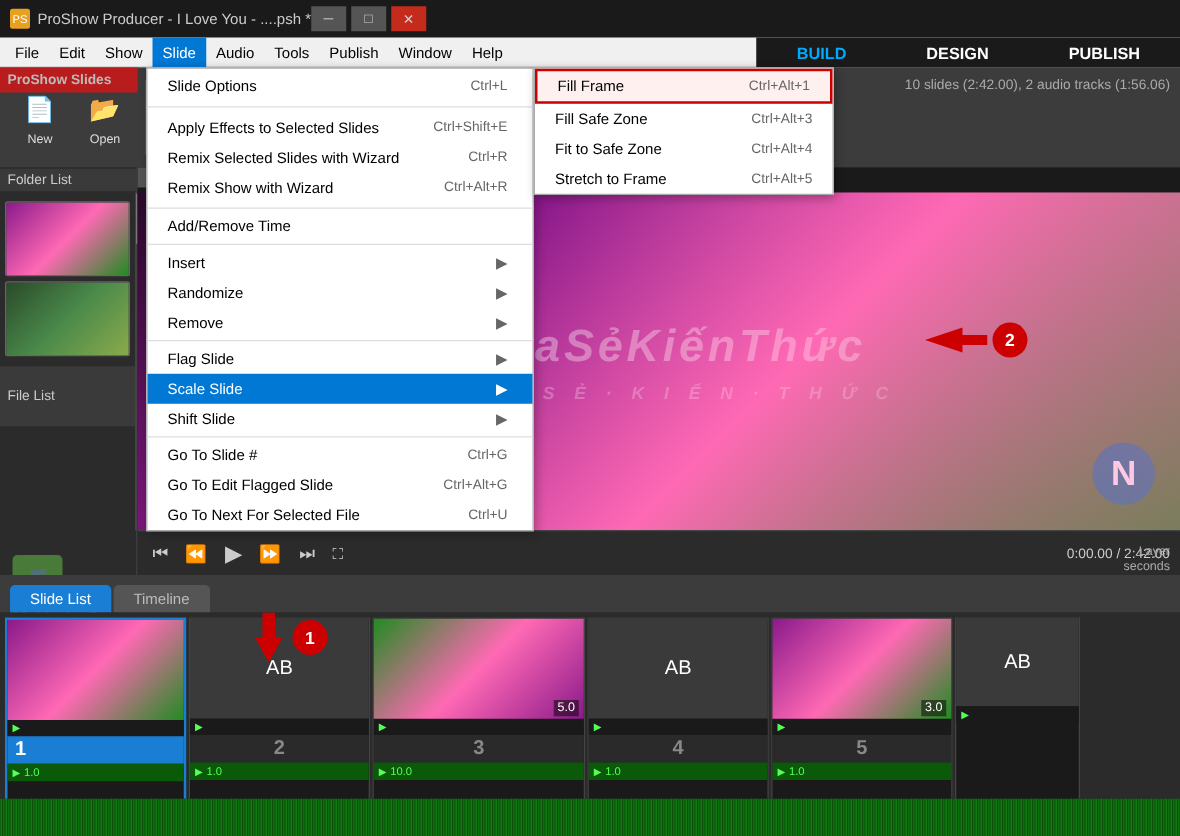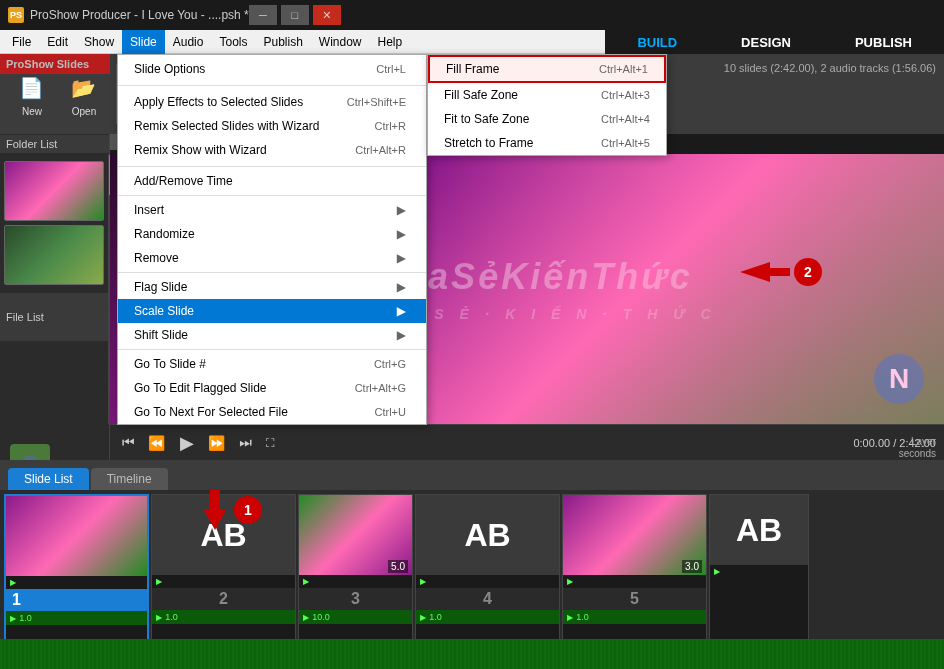--- a/index.html
+++ b/index.html
@@ -1,20 +1,20 @@
 <!DOCTYPE html>
 <html><head>
   <meta charset="utf-8">
   <style>
     * { margin: 0; padding: 0; box-sizing: border-box; }
     body { width: 944px; height: 669px; font-family: 'Segoe UI', Arial, sans-serif; font-size: 12px; background: #2b2b2b; overflow: hidden; position: relative; }
 
     
     #titlebar { background: #1a1a1a; height: 30px; display: flex; align-items: center; padding: 0 8px; color: #ccc; font-size: 12px; }
-    #titlebar .app-icon { width: 16px; height: 16px; background: #e8a020; border-radius: 2px; margin-right: 6px; display: flex; align-items: center; justify-content: center; color: white; font-size: 9px; font-weight: bold; }
+    #titlebar .app-icon { width: 16px; height: 16px; background: #e8a020; border-radius: 2px; margin-right: 6px; display: flex; align-items: center; justify-content: center; color: white; font-size: 9px; font-weight: normal; }
     #titlebar .win-controls { display: flex; gap: 4px; }
     #titlebar .win-btn { width: 28px; height: 20px; background: #555; border: none; color: #ccc; cursor: pointer; font-size: 11px; display: flex; align-items: center; justify-content: center; }
     #titlebar .win-btn.close { background: #c42b1c; }
 
     
     #menubar { background: #f0f0f0; height: 24px; display: flex; align-items: center; padding: 0 4px; border-bottom: 1px solid #ccc; }
     .menu-item { padding: 2px 8px; cursor: pointer; font-size: 12px; color: #000; height: 24px; display: flex; align-items: center; }
     .menu-item.slide-active { background: #0078d4; color: white; }
 
     
@@ -51,21 +51,21 @@
     #slide-tabs { position: absolute; top: 460px; left: 0; right: 0; height: 30px; background: #3c3c3c; display: flex; align-items: flex-end; padding: 0 8px; }
     .slide-tab { padding: 4px 16px; cursor: pointer; font-size: 12px; color: #bbb; border-top-left-radius: 4px; border-top-right-radius: 4px; background: #555; margin-right: 2px; }
     .slide-tab.active { background: #1a7fd4; color: white; }
 
     
     #slide-list { position: absolute; top: 490px; left: 0; right: 0; bottom: 0; background: #2b2b2b; overflow: hidden; display: flex; gap: 2px; padding: 4px; }
     .slide-item { flex: 0 0 auto; width: 155px; background: #1a1a1a; border: 1px solid #444; position: relative; cursor: pointer; }
     .slide-item.active { border: 2px solid #1a7fd4; }
     .slide-thumb { width: 100%; height: 80px; background: linear-gradient(135deg, #8b1a8b 0%, #ff69b4 50%, #228b22 100%); position: relative; }
     .slide-thumb-text { width: 100%; height: 80px; background: #3a3a3a; display: flex; align-items: center; justify-content: center; }
-    .ab-icon { font-size: 32px; color: white; font-weight: bold; }
+    .ab-icon { font-size: 16px; color: white; font-weight: normal; }
     .slide-duration { position: absolute; bottom: 2px; right: 4px; color: white; font-size: 10px; background: rgba(0,0,0,0.5); padding: 1px 3px; }
     .slide-number { color: #aaa; font-size: 14px; font-weight: bold; text-align: center; padding: 2px 0; }
     .slide-time-bar { height: 14px; background: #0a5a0a; display: flex; align-items: center; padding: 0 4px; }
     .play-indicator { color: #5f5; font-size: 8px; margin-right: 3px; }
 
     
     #slide-menu { position: absolute; top: 54px; left: 117px; width: 310px; background: white; border: 1px solid #aaa; box-shadow: 2px 2px 8px rgba(0,0,0,0.3); z-index: 100; }
     .menu-group { padding: 2px 0; }
     .menu-separator { height: 1px; background: #ddd; margin: 2px 0; }
     .dropdown-item { padding: 5px 20px 5px 16px; cursor: pointer; font-size: 12px; color: #000; display: flex; justify-content: space-between; align-items: center; }
@@ -259,21 +259,21 @@
     <div style="display:flex;align-items:center;background:#1a1a1a;padding:2px 4px;">
       <span style="color:#5f5;font-size:8px;">▶</span>
     </div>
     <div class="slide-number" style="background:#2a2a2a;color:#888;font-size:16px;font-weight:bold;text-align:center;">2</div>
     <div class="slide-time-bar">
       <span class="play-indicator">▶</span>
       <span style="color:#5f5;font-size:9px;">1.0</span>
     </div>
   </div>
 
-  <div class="slide-item" style="width:115px;">
+  <div class="slide-item" style="width:170px;">
     <div class="slide-thumb">
       <div style="width:100%;height:100%;background:linear-gradient(135deg,#228b22 0%,#ff69b4 50%,#8b1a8b 100%);"></div>
       <div class="slide-duration">5.0</div>
     </div>
     <div style="display:flex;align-items:center;background:#1a1a1a;padding:2px 4px;">
       <span style="color:#5f5;font-size:8px;">▶</span>
     </div>
     <div class="slide-number" style="background:#2a2a2a;color:#888;font-size:16px;font-weight:bold;text-align:center;">3</div>
     <div class="slide-time-bar">
       <span class="play-indicator">▶</span>

